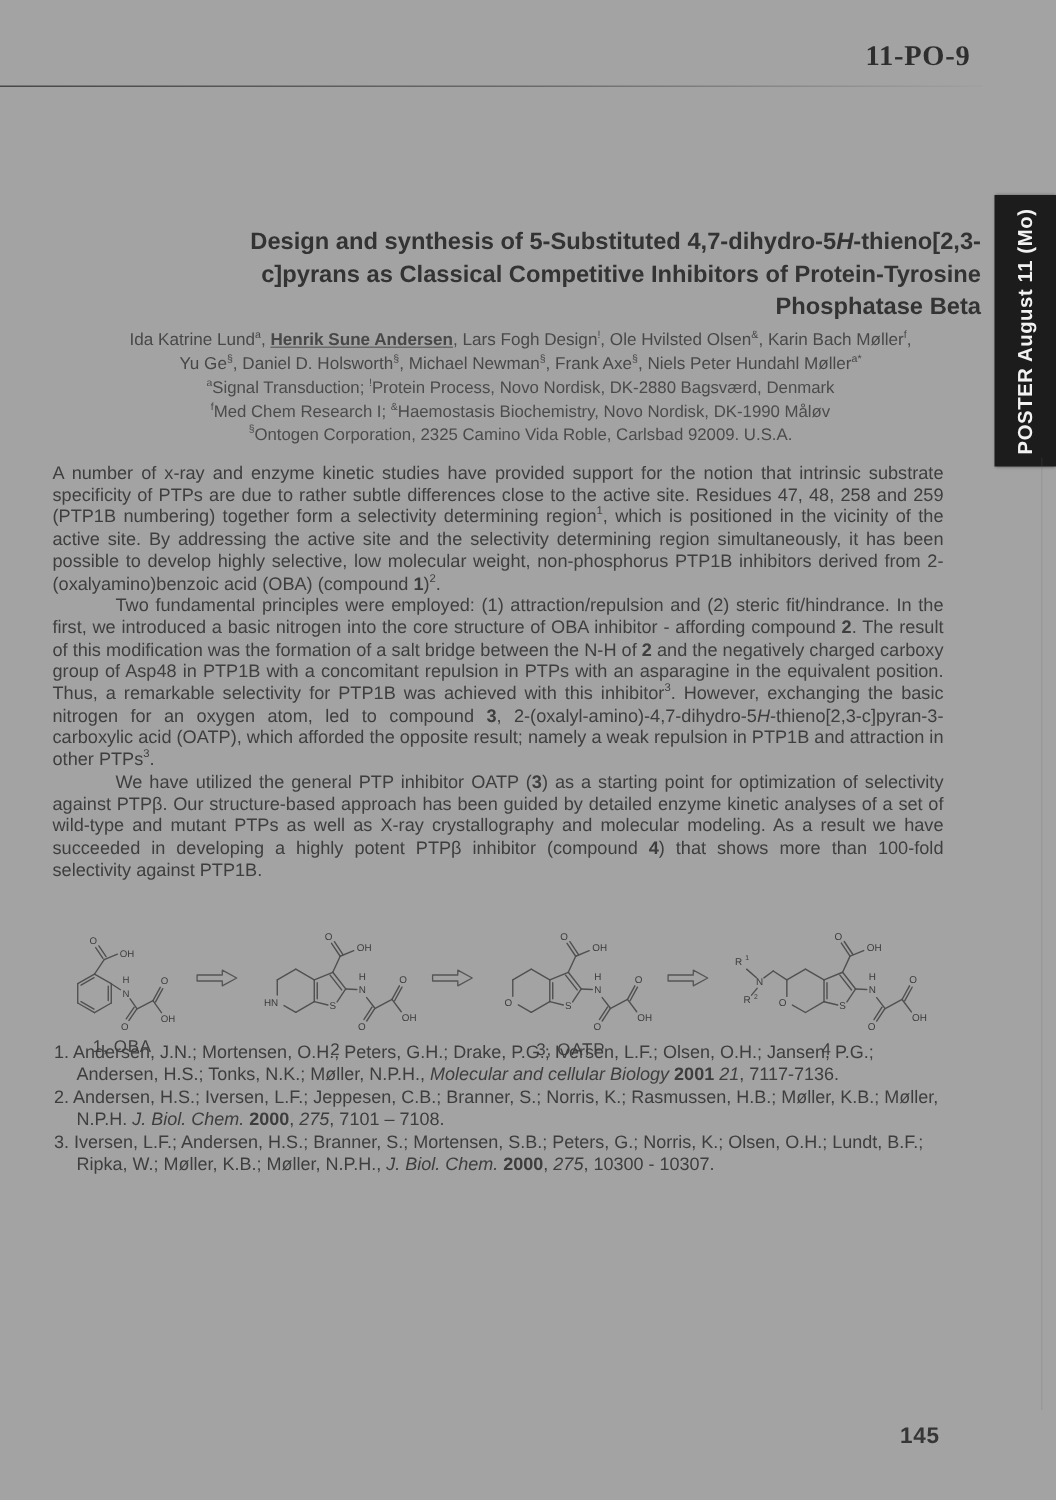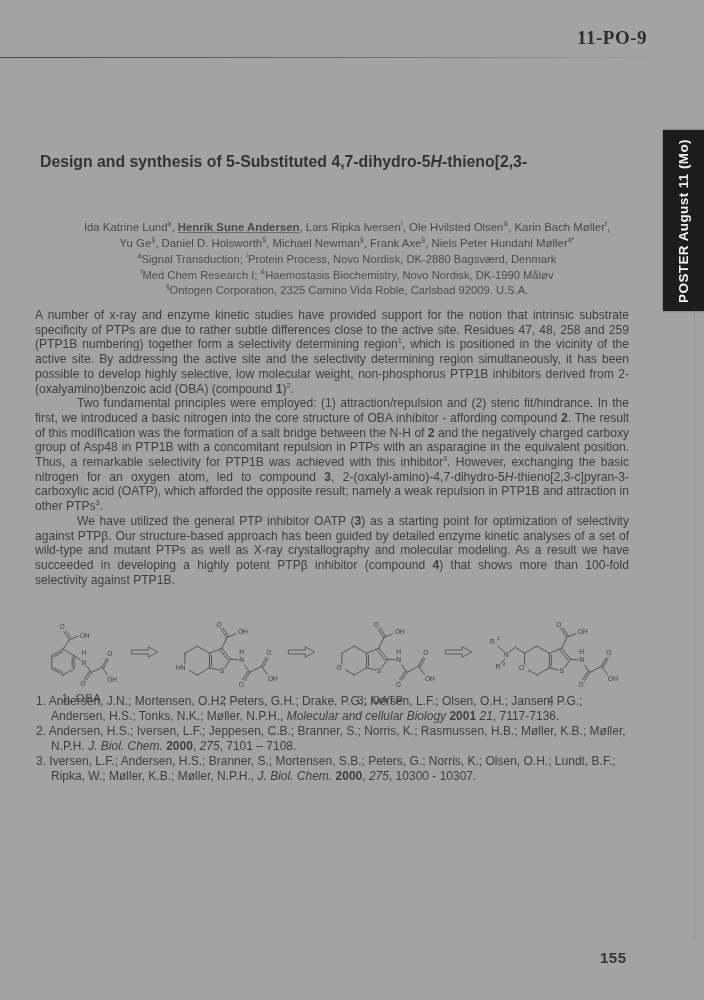--- a/index.html
+++ b/index.html
@@ -6,21 +6,21 @@
   .page{position:relative;width:704px;height:1000px;margin:0 auto;background:#fcfcfa;
         font-family:"Liberation Sans",sans-serif;color:#3d3d3d;overflow:hidden;}
   .header-code{position:absolute;top:27px;right:57px;font-family:"Liberation Serif",serif;
         font-weight:700;font-size:19px;color:#2e2e2e;letter-spacing:.5px;}
   .hrule{position:absolute;top:57px;left:0;width:655px;height:1.4px;
         background:linear-gradient(90deg,#474747,#6b6b6b 55%,#a0a0a0);}
   .side-tab{position:absolute;left:663px;top:130px;width:41px;height:181px;background:#1c1c1c;
         display:flex;align-items:center;justify-content:center;box-shadow:0 0 2px rgba(0,0,0,.4);}
   .side-tab-text{writing-mode:vertical-rl;transform:rotate(180deg);color:#f2f2f2;font-weight:700;
         font-size:13.5px;letter-spacing:.4px;white-space:nowrap;}
-  .title{position:absolute;top:151px;left:40px;width:614px;text-align:left;font-weight:700;
+  .title{position:absolute;top:151px;left:40px;width:614px;text-align:right;font-weight:700;
         font-size:15.8px;line-height:21.7px;color:#333;}
   .authors{position:absolute;top:220px;left:25px;width:644px;text-align:center;
         font-size:11.4px;line-height:15.6px;color:#484848;}
   .affils{position:absolute;top:252px;left:25px;width:644px;text-align:center;
         font-size:11.2px;line-height:15.5px;color:#4b4b4b;}
   sup{font-size:.62em;line-height:0;}
   .und{text-decoration:underline;text-decoration-color:#6a6a6a;font-weight:bold;}
   .bodytext{position:absolute;top:308px;left:35px;width:594px;font-size:12.1px;
         line-height:14.7px;text-align:justify;color:#3e3e3e;}
   .para{margin:0;}
@@ -46,24 +46,26 @@
 
   <div class="header-code">11-PO-9</div>
   <div class="hrule"></div>
 
   <div class="side-tab" style="background: rgb(28, 28, 28);">
     <span class="side-tab-text" style="color: rgb(242, 242, 242);">POSTER August 11 (Mo)</span>
   </div>
 
   <div class="title">
     <div><span>Design and synthesis of 5-Substituted 4,7-dihydro-5</span><i>H</i><span>-thieno[2,3-</span></div>
+    <div><span>c]pyrans as Classical Competitive Inhibitors of Protein-Tyrosine</span></div>
+    <div><span>Phosphatase Beta</span></div>
   </div>
 
   <div class="authors">
-    <div><span>Ida Katrine Lund</span><sup>a</sup><span>, </span><span class="und">Henrik Sune Andersen</span><span>, Lars Ripka Iversen</span><sup>!</sup><span>, Ole Hvilsted Olsen</span><sup>&amp;</sup><span>, Karin Bach Møller</span><sup>f</sup><span>,</span></div>
+    <div><span>Ida Katrine Lund</span><sup>a</sup><span>, </span><span class="und">Henrik Sune Andersen</span><span>, Lars Fogh Design</span><sup>!</sup><span>, Ole Hvilsted Olsen</span><sup>&amp;</sup><span>, Karin Bach Møller</span><sup>f</sup><span>,</span></div>
     <div><span>Yu Ge</span><sup>§</sup><span>, Daniel D. Holsworth</span><sup>§</sup><span>, Michael Newman</span><sup>§</sup><span>, Frank Axe</span><sup>§</sup><span>,  Niels Peter Hundahl Møller</span><sup>a*</sup></div>
   </div>
 
   <div class="affils">
     <div><sup>a</sup><span>Signal Transduction; </span><sup>!</sup><span>Protein Process, Novo Nordisk, DK-2880 Bagsværd, Denmark</span></div>
     <div><sup>f</sup><span>Med Chem Research I; </span><sup>&amp;</sup><span>Haemostasis Biochemistry, Novo Nordisk, DK-1990 Måløv</span></div>
     <div><sup>§</sup><span>Ontogen Corporation, 2325 Camino Vida Roble, Carlsbad 92009. U.S.A.</span></div>
   </div>
 
   <div class="bodytext" id="abstract-body">
@@ -253,16 +255,16 @@
     </div>
 
   </div>
 
   <div class="refs" id="reference-list">
       <div class="ref"><span>1. </span><span>Andersen, J.N.; Mortensen, O.H.; Peters, G.H.; Drake, P.G.; Iversen, L.F.; Olsen, O.H.; Jansen, P.G.; Andersen, H.S.; Tonks, N.K.; Møller, N.P.H., </span><i>Molecular and cellular Biology</i><span> </span><b>2001</b><span> </span><i>21</i><span>, 7117-7136.</span></div>
       <div class="ref"><span>2. </span><span>Andersen, H.S.; Iversen, L.F.; Jeppesen, C.B.; Branner, S.; Norris, K.; Rasmussen, H.B.; Møller, K.B.; Møller, N.P.H. </span><i>J. Biol. Chem.</i><span> </span><b>2000</b><span>, </span><i>275</i><span>, 7101 – 7108.</span></div>
       <div class="ref"><span>3. </span><span>Iversen, L.F.; Andersen, H.S.; Branner, S.; Mortensen, S.B.; Peters, G.; Norris, K.; Olsen, O.H.; Lundt, B.F.; Ripka, W.; Møller, K.B.; Møller, N.P.H., </span><i>J. Biol. Chem.</i><span> </span><b>2000</b><span>, </span><i>275</i><span>, 10300 - 10307.</span></div>
     </div>
 
-  <div class="page-num">155</div>
+  <div class="page-num">145</div>
   <div class="scan-line"></div>
 
 </div>
 
 </body></html>

